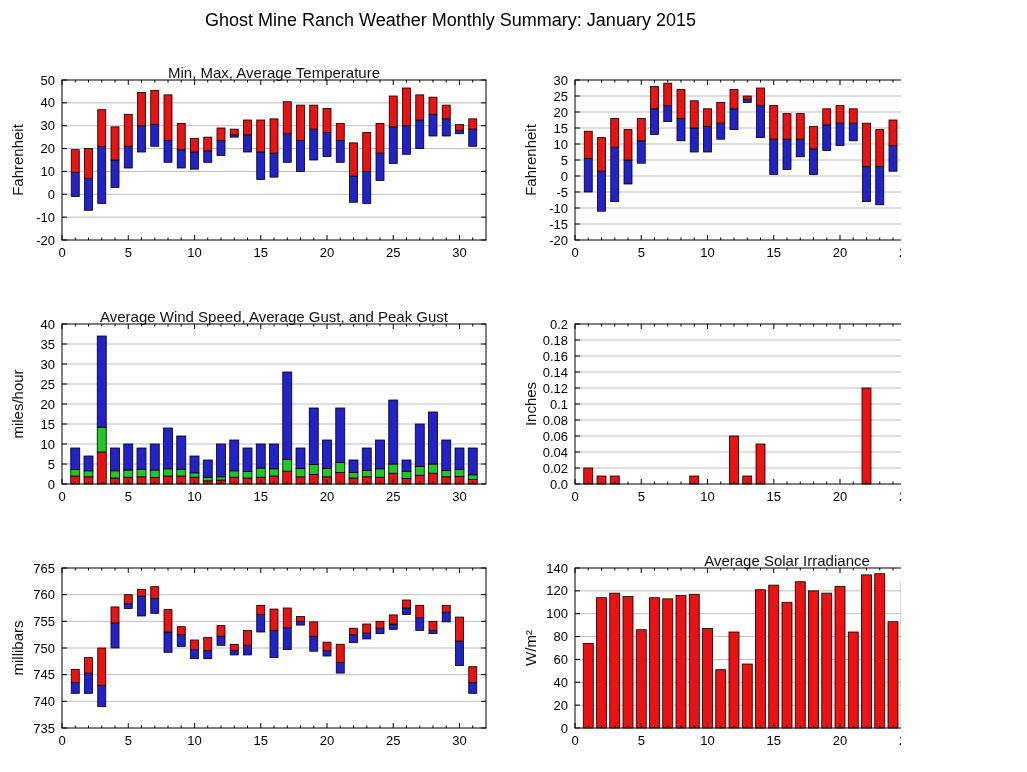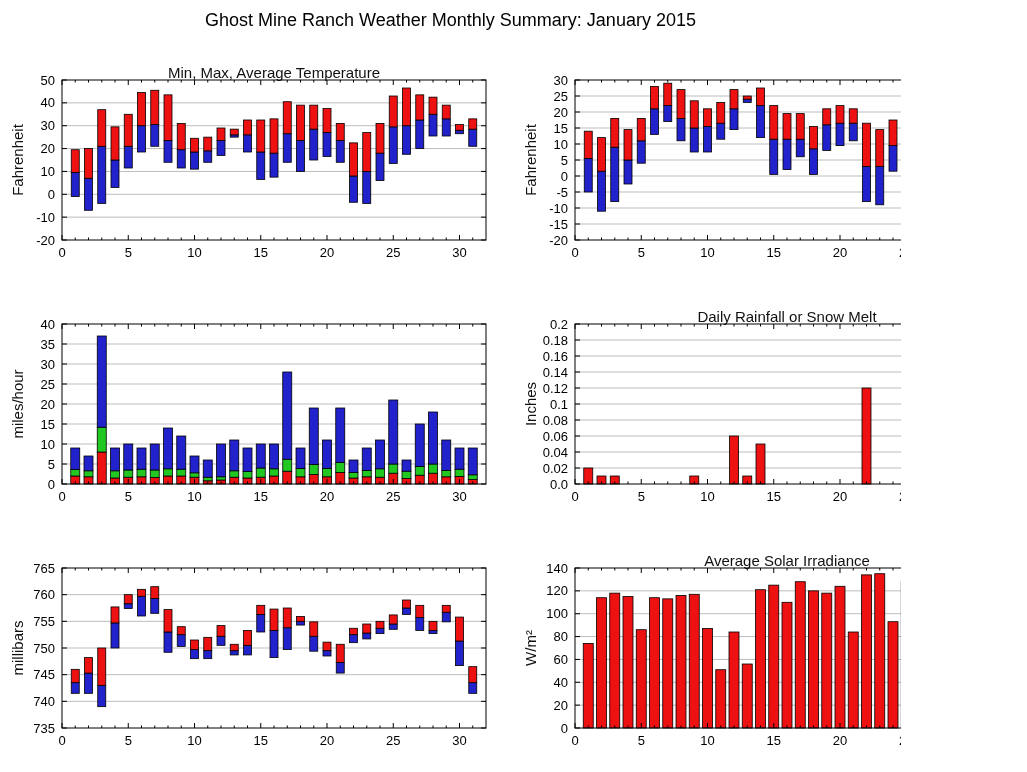--- a/index.html
+++ b/index.html
@@ -388,20 +388,21 @@
             <text x="194.5" y="217" text-anchor="middle">10</text>
             <text x="260.75" y="217" text-anchor="middle">15</text>
             <text x="327" y="217" text-anchor="middle">20</text>
             <text x="393.25" y="217" text-anchor="middle">25</text>
             <text x="459.5" y="217" text-anchor="middle">30</text>
           </g>
         </svg>
     </div>
 
     <div class="cell">
+      <div class="ctitle">Average Wind Speed, Average Gust, and Peak Gust</div>
       <div class="ylab">miles/hour</div>
       <svg class="chart-canvas" width="513" height="244">
           <g stroke="#bdbdbd" stroke-width="1">
             <line x1="62" y1="180" x2="486" y2="180"></line>
             <line x1="62" y1="160" x2="486" y2="160"></line>
             <line x1="62" y1="140" x2="486" y2="140"></line>
             <line x1="62" y1="120" x2="486" y2="120"></line>
             <line x1="62" y1="100" x2="486" y2="100"></line>
             <line x1="62" y1="80" x2="486" y2="80"></line>
             <line x1="62" y1="60" x2="486" y2="60"></line>
@@ -601,21 +602,20 @@
             <text x="194.5" y="217" text-anchor="middle">10</text>
             <text x="260.75" y="217" text-anchor="middle">15</text>
             <text x="327" y="217" text-anchor="middle">20</text>
             <text x="393.25" y="217" text-anchor="middle">25</text>
             <text x="459.5" y="217" text-anchor="middle">30</text>
           </g>
         </svg>
     </div>
 
     <div class="cell">
-      <div class="ctitle">Daily Rainfall or Snow Melt</div>
       <div class="ylab">Inches</div>
       <svg class="chart-canvas" width="513" height="244">
           <g stroke="#bdbdbd" stroke-width="1">
             <line x1="62" y1="184" x2="486" y2="184"></line>
             <line x1="62" y1="168" x2="486" y2="168"></line>
             <line x1="62" y1="152" x2="486" y2="152"></line>
             <line x1="62" y1="136" x2="486" y2="136"></line>
             <line x1="62" y1="120" x2="486" y2="120"></line>
             <line x1="62" y1="104" x2="486" y2="104"></line>
             <line x1="62" y1="87.99999999999999" x2="486" y2="87.99999999999999"></line>

